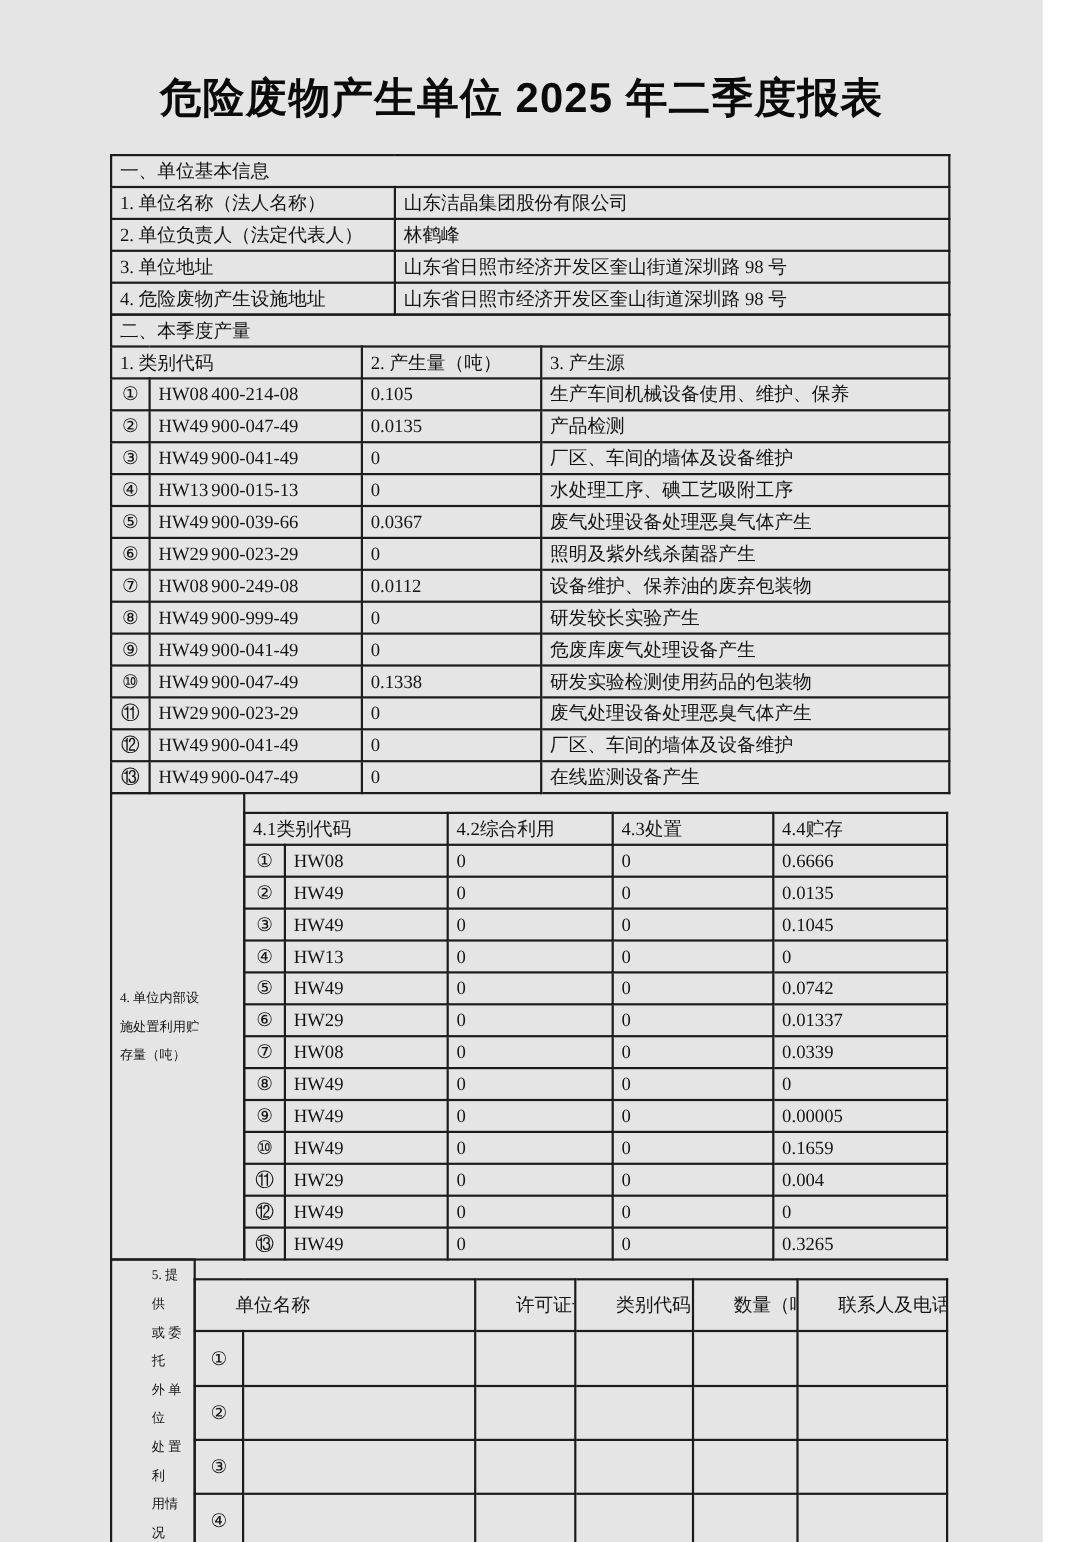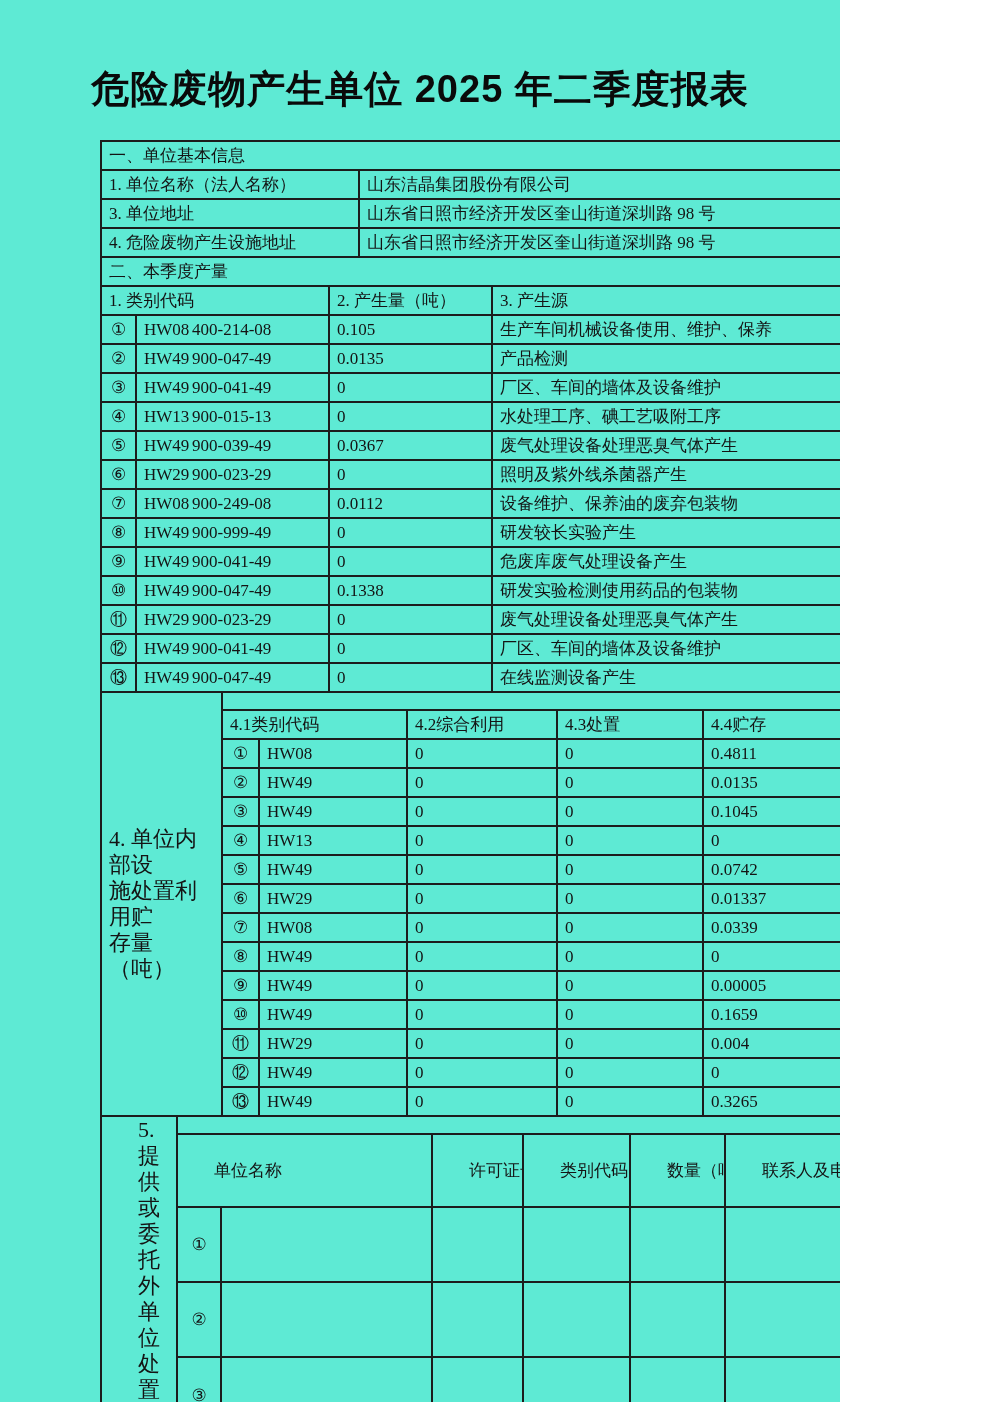--- a/index.html
+++ b/index.html
@@ -3,21 +3,21 @@
 <meta charset="utf-8">
 <style>
   * { box-sizing: border-box; }
   html, body { margin: 0; padding: 0; }
   body {
     width: 992px; height: 1402px;
     background: #ffffff;
     font-family: "Liberation Serif", serif;
     color: #141414;
   }
-  .page { position: relative; width: 840px; height: 1402px; background: #5eead4; overflow: hidden; }
+  .page { position: relative; width: 948px; height: 1402px; background: #e5e5e5; overflow: hidden; }
   .report-title {
     position: absolute; top: 64px; left: 0; width: 100%;
     margin: 0; text-align: center;
     font-family: "Liberation Sans", sans-serif;
     font-size: 38px; font-weight: bold; color: #0a0a0a;
     letter-spacing: 1px;
   }
   .tables { position: absolute; top: 140px; left: 100px; width: 762px; }
   table {
     border-collapse: collapse; table-layout: fixed;
@@ -30,21 +30,21 @@
     height: 29px; padding: 0 7px;
     text-align: left; vertical-align: middle;
     overflow: hidden; white-space: nowrap;
   }
   .num { text-align: center; padding: 0; font-size: 17px; }
   .hw { display: inline-block; min-width: 48px; }
   .split { display: flex; align-items: stretch; margin-top: -2px; width: 762px; }
   .side-label {
     border: 2px solid #1c1c1c;
     display: flex; align-items: center;
-    font-size: 22px; line-height: 26px;
+    font-size: 12px; line-height: 26px;
     white-space: pre-line;
     padding: 0 4px 0 7px;
   }
   .side-label-4 { width: 125px; }
   .side-label-5 { width: 80px; padding-left: 36px; }
   .split table { margin-top: 18px; margin-left: -2px; }
   .t4-inner { width: 639px; }
   .t5-inner { width: 684px; }
   .t5-inner td { height: 30px; }
   .t5-inner tr.hdr td { height: 29px; padding-left: 36px; }
@@ -67,20 +67,24 @@
         <tr>
           <td colspan="2">一、单位基本信息</td>
         </tr>
       </tbody>
       <tbody>
         <tr>
           <td>1. 单位名称（法人名称）</td>
           <td>山东洁晶集团股份有限公司</td>
         </tr>
 
+        <tr>
+          <td>2. 单位负责人（法定代表人）</td>
+          <td>林鹤峰</td>
+        </tr>
 
         <tr>
           <td>3. 单位地址</td>
           <td>山东省日照市经济开发区奎山街道深圳路 98 号</td>
         </tr>
 
         <tr>
           <td>4. 危险废物产生设施地址</td>
           <td>山东省日照市经济开发区奎山街道深圳路 98 号</td>
         </tr>
@@ -129,21 +133,21 @@
 
         <tr>
           <td class="num">④</td>
           <td><span class="hw">HW13</span><span>900-015-13</span></td>
           <td>0</td>
           <td>水处理工序、碘工艺吸附工序</td>
         </tr>
 
         <tr>
           <td class="num">⑤</td>
-          <td><span class="hw">HW49</span><span>900-039-49</span></td>
+          <td><span class="hw">HW49</span><span>900-039-66</span></td>
           <td>0.0367</td>
           <td>废气处理设备处理恶臭气体产生</td>
         </tr>
 
         <tr>
           <td class="num">⑥</td>
           <td><span class="hw">HW29</span><span>900-023-29</span></td>
           <td>0</td>
           <td>照明及紫外线杀菌器产生</td>
         </tr>
@@ -218,21 +222,21 @@
             <td>4.3处置</td>
             <td>4.4贮存</td>
           </tr>
         </tbody>
         <tbody>
           <tr>
             <td class="num">①</td>
             <td>HW08</td>
             <td>0</td>
             <td>0</td>
-            <td>0.4811</td>
+            <td>0.6666</td>
           </tr>
 
           <tr>
             <td class="num">②</td>
             <td>HW49</td>
             <td>0</td>
             <td>0</td>
             <td>0.0135</td>
           </tr>
 

